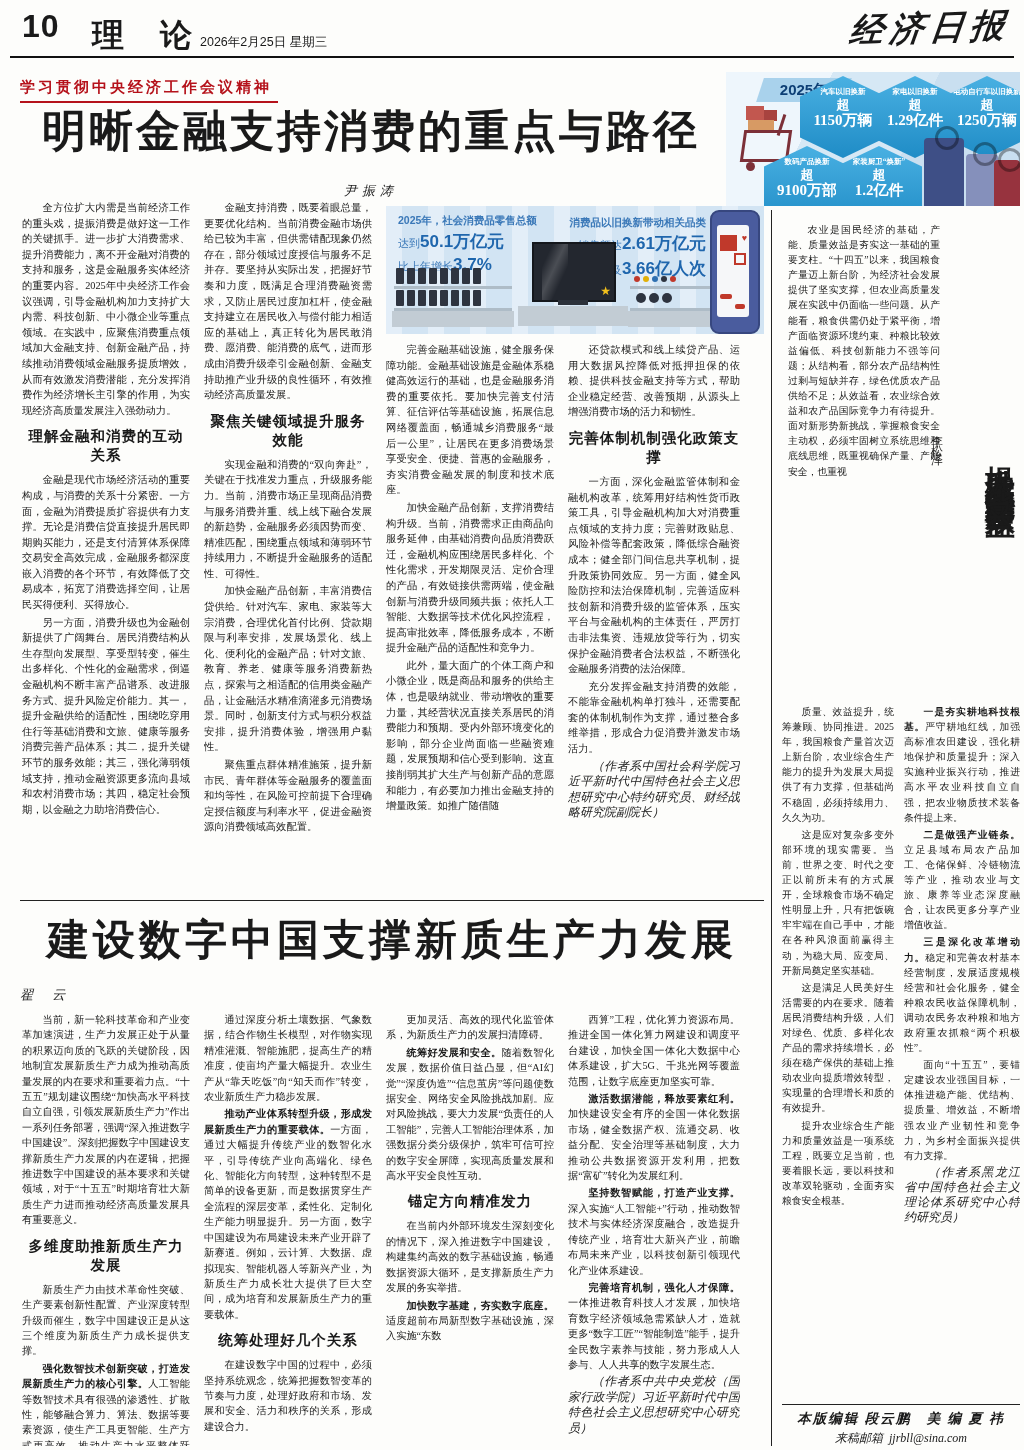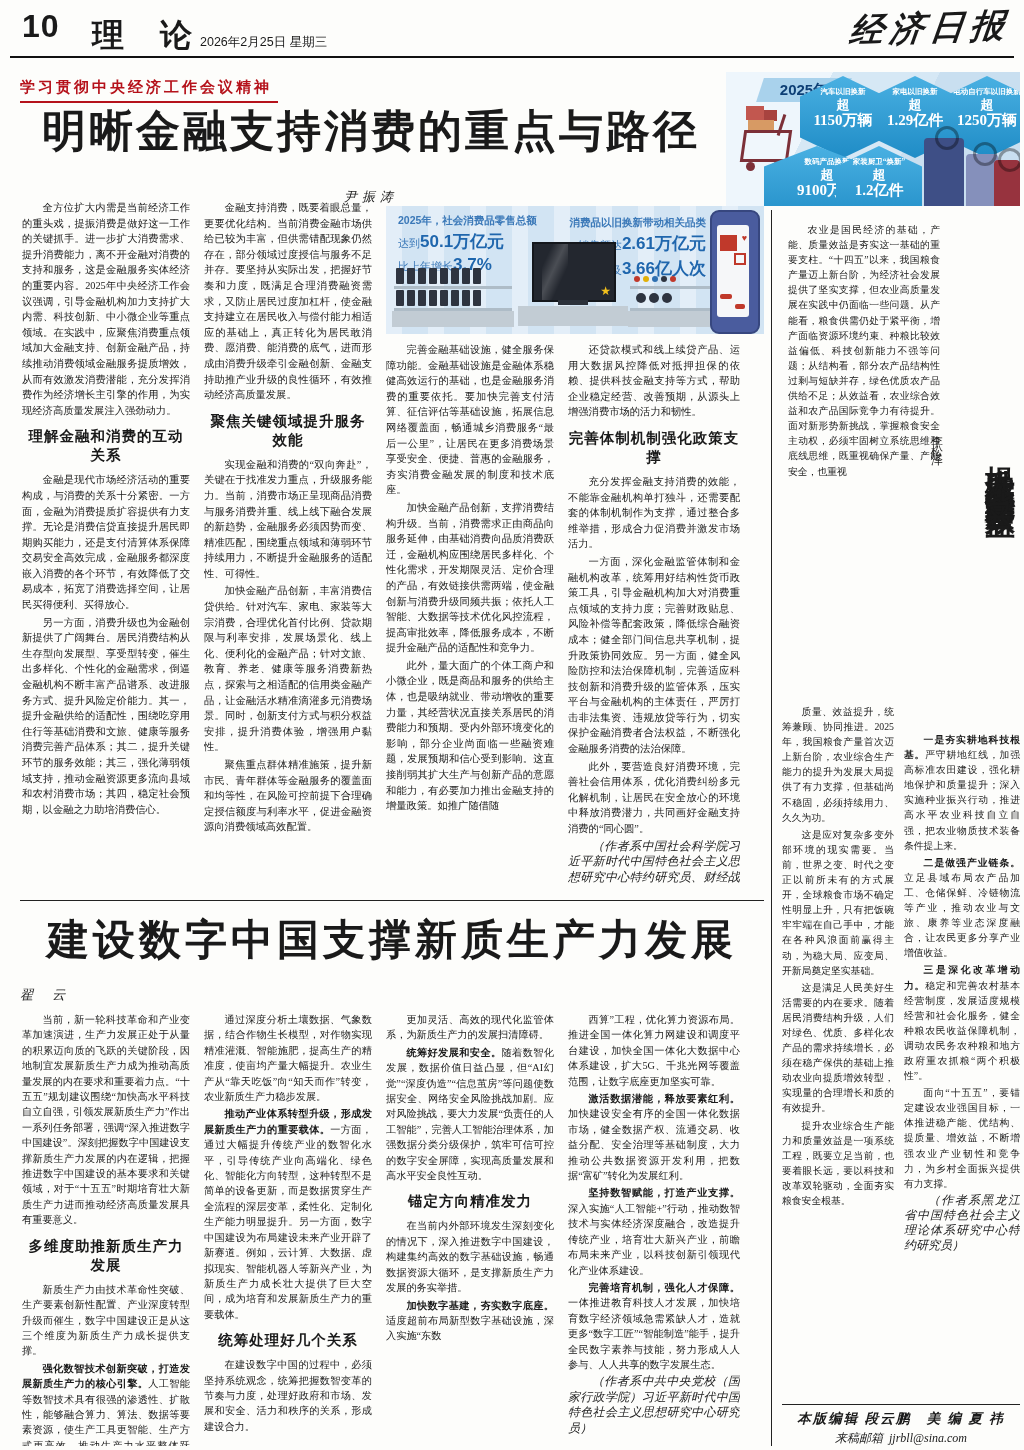--- a/index.html
+++ b/index.html
@@ -14,37 +14,37 @@
         font-size:34px;font-weight:900;font-style:italic;letter-spacing:6px;
         transform:skewX(-8deg) rotate(-2deg);}
   .hdr-rule{position:absolute;left:10px;top:56px;width:1004px;height:2px;background:#111;}
   
   .kicker{position:absolute;left:20px;top:78px;font-family:"Liberation Sans",sans-serif;
         font-size:15px;font-weight:700;color:#b5121b;letter-spacing:3px;
         border-bottom:2px solid #b5121b;padding:0 6px 4px 0;}
   
   .a1-title{position:absolute;left:18px;top:102px;width:706px;text-align:center;
         font-family:"Liberation Sans",sans-serif;font-size:44px;font-weight:900;letter-spacing:3px;}
-  .a1-author{position:absolute;left:18px;top:188px;width:706px;text-align:center;
+  .a1-author{position:absolute;left:18px;top:182px;width:706px;text-align:center;
         font-size:13px;letter-spacing:5px;color:#222;font-style:italic;}
   
   .info{position:absolute;left:726px;top:72px;width:294px;height:134px;overflow:hidden;
         background:linear-gradient(115deg,#eef6fc 0 30%,#d6e8f5 30% 60%,#c9dff0 60%);}
   .info-ribbon{position:absolute;left:34px;top:6px;width:88px;height:24px;background:#a9d2ec;
         transform:skewX(-18deg);}
   .info-ribbon span{display:block;transform:skewX(18deg);text-align:center;line-height:24px;
         font-family:"Liberation Sans",sans-serif;font-weight:700;font-size:15px;color:#0d3f75;}
   .hex{position:absolute;width:86px;height:82px;background:linear-gradient(180deg,#49b0e2,#1f8cc6);
         clip-path:polygon(50% 0,100% 25%,100% 75%,50% 100%,0 75%,0 25%);
         color:#fff;text-align:center;font-family:Liberation Serif, serif;}
   .hex .hx-label{display:block;margin-top:12px;font-size:7.5px;line-height:8.5px;font-weight:700;}
   .hex .hx-chao{display:block;font-size:13px;font-weight:900;line-height:15px;}
   .hex .hx-val{display:block;font-size:15px;font-weight:900;line-height:16px;}
   .hex1{left:74px;top:4px;} .hex2{left:146px;top:4px;} .hex3{left:218px;top:4px;}
-  .hex4{left:38px;top:74px;padding-left:20px;} .hex5{left:110px;top:74px;}
+  .hex4{left:38px;top:74px;} .hex5{left:110px;top:74px;}
   
   .cart{position:absolute;left:8px;top:32px;width:62px;height:74px;}
   .cart .box1{position:absolute;left:12px;top:2px;width:18px;height:14px;background:#c2574f;}
   .cart .box2{position:absolute;left:30px;top:6px;width:13px;height:11px;background:#a8433f;}
   .cart .box3{position:absolute;left:14px;top:16px;width:26px;height:10px;background:#d79a64;}
   .cart .basket{position:absolute;left:8px;top:26px;width:42px;height:26px;border:3px solid #7c3038;
         transform:skewX(-8deg);background:rgba(255,255,255,.15);}
   .cart .bar{position:absolute;left:46px;top:10px;width:3px;height:22px;background:#7c3038;transform:rotate(18deg);}
   .cart .w1,.cart .w2{position:absolute;top:58px;width:9px;height:9px;border-radius:50%;background:#7c3038;}
   .cart .w1{left:12px;} .cart .w2{left:38px;}
@@ -101,21 +101,21 @@
   .hrule-a2{position:absolute;left:20px;top:900px;width:744px;height:1px;background:#222;}
   
   .agri-title{position:absolute;left:950px;top:226px;width:70px;height:476px;
         font-family:"Liberation Sans",sans-serif;font-size:30px;font-weight:900;
         writing-mode:vertical-rl;text-orientation:upright;letter-spacing:3px;text-align:center;}
   .agri-author{position:absolute;left:928px;top:426px;font-size:12px;
         writing-mode:vertical-rl;text-orientation:upright;letter-spacing:9px;color:#222;}
   .agA{left:788px;top:222px;width:152px;height:472px;}
   .agA p,.agB p,.agC p{font-size:9.8px;line-height:15.1px;}
   .agB{left:782px;top:704px;width:112px;height:690px;}
-  .agC{left:904px;top:704px;width:116px;height:690px;margin-top:28px;}
+  .agC{left:904px;top:704px;width:116px;height:690px;}
   
   .a2-title{position:absolute;left:20px;top:912px;width:744px;text-align:center;
         font-size:42px;font-weight:900;letter-spacing:4px;}
   .a2-author{position:absolute;left:20px;top:986px;width:744px;text-align:left;
         font-size:13px;letter-spacing:8px;font-style:italic;}
   .a2c1{left:22px;top:1012px;width:168px;height:434px;}
   .a2c2{left:204px;top:1012px;width:168px;height:434px;}
   .a2c3{left:386px;top:1012px;width:168px;height:434px;}
   .a2c4{left:568px;top:1012px;width:172px;height:434px;}
   .a2c1 p,.a2c2 p,.a2c3 p,.a2c4 p{font-size:10.2px;line-height:15.4px;}
@@ -269,23 +269,22 @@
       <p>聚焦重点群体精准施策，提升新市民、青年群体等金融服务的覆盖面和均等性，在风险可控前提下合理确定授信额度与利率水平，促进金融资源向消费领域高效配置。</p>
     </div>
   <div class="col a1c3">
       <p>完善金融基础设施，健全服务保障功能。金融基础设施是金融体系稳健高效运行的基础，也是金融服务消费的重要依托。要加快完善支付清算、征信评估等基础设施，拓展信息网络覆盖面，畅通城乡消费服务“最后一公里”，让居民在更多消费场景享受安全、便捷、普惠的金融服务，夯实消费金融发展的制度和技术底座。</p>
       <p>加快金融产品创新，支撑消费结构升级。当前，消费需求正由商品向服务延伸，由基础消费向品质消费跃迁，金融机构应围绕居民多样化、个性化需求，开发期限灵活、定价合理的产品，有效链接供需两端，使金融创新与消费升级同频共振；依托人工智能、大数据等技术优化风控流程，提高审批效率，降低服务成本，不断提升金融产品的适配性和竞争力。</p>
       <p>此外，量大面广的个体工商户和小微企业，既是商品和服务的供给主体，也是吸纳就业、带动增收的重要力量，其经营状况直接关系居民的消费能力和预期。受内外部环境变化的影响，部分企业尚面临一些融资难题，发展预期和信心受到影响。这直接削弱其扩大生产与创新产品的意愿和能力，有必要加力推出金融支持的增量政策。如推广随借随</p>
     </div>
   <div class="col a1c4">
       <p>还贷款模式和线上续贷产品、运用大数据风控降低对抵押担保的依赖、提供科技金融支持等方式，帮助企业稳定经营、改善预期，从源头上增强消费市场的活力和韧性。</p>
       <h3>完善体制机制强化政策支撑</h3>
+      <p>一方面，深化金融监管体制和金融机构改革，统筹用好结构性货币政策工具，引导金融机构加大对消费重点领域的支持力度；完善财政贴息、风险补偿等配套政策，降低综合融资成本；健全部门间信息共享机制，提升政策协同效应。另一方面，健全风险防控和法治保障机制，完善适应科技创新和消费升级的监管体系，压实平台与金融机构的主体责任，严厉打击非法集资、违规放贷等行为，切实保护金融消费者合法权益，不断强化金融服务消费的法治保障。</p>
       <p>充分发挥金融支持消费的效能，不能靠金融机构单打独斗，还需要配套的体制机制作为支撑，通过整合多维举措，形成合力促消费并激发市场活力。</p>
-      <p>一方面，深化金融监管体制和金融机构改革，统筹用好结构性货币政策工具，引导金融机构加大对消费重点领域的支持力度；完善财政贴息、风险补偿等配套政策，降低综合融资成本；健全部门间信息共享机制，提升政策协同效应。另一方面，健全风险防控和法治保障机制，完善适应科技创新和消费升级的监管体系，压实平台与金融机构的主体责任，严厉打击非法集资、违规放贷等行为，切实保护金融消费者合法权益，不断强化金融服务消费的法治保障。</p>
-      <p>此外，要营造良好消费环境，完善社会信用体系，优化消费纠纷多元化解机制，让居民在安全放心的环境中释放消费潜力，共同画好金融支持消费的“同心圆”。</p>
       <p class="note">（作者系中国社会科学院习近平新时代中国特色社会主义思想研究中心特约研究员、财经战略研究院副院长）</p>
     </div>
 
   <div class="vrule"></div>
   <div class="hrule-a2"></div>
 
   <div class="agri-title">提升农业综合生产能力和质量效益</div>
   <div class="agri-author">李松泽</div>
   <div class="col agA">
       <p>农业是国民经济的基础，产能、质量效益是夯实这一基础的重要支柱。“十四五”以来，我国粮食产量迈上新台阶，为经济社会发展提供了坚实支撑，但农业高质量发展在实践中仍面临一些问题。从产能看，粮食供需仍处于紧平衡，增产面临资源环境约束、种粮比较效益偏低、科技创新能力不强等问题；从结构看，部分农产品结构性过剩与短缺并存，绿色优质农产品供给不足；从效益看，农业综合效益和农产品国际竞争力有待提升。面对新形势新挑战，掌握粮食安全主动权，必须牢固树立系统思维和底线思维，既重视确保产量、产能安全，也重视</p>

